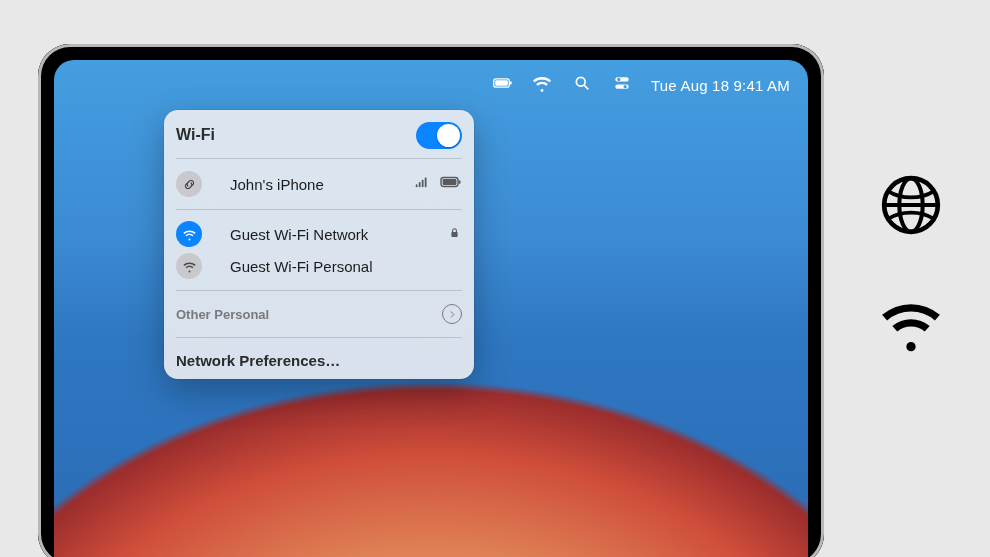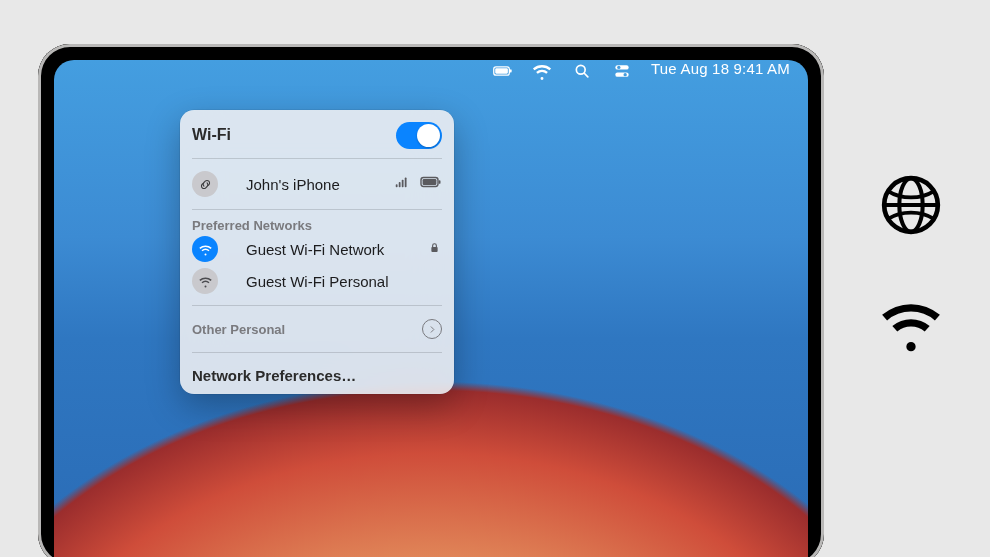--- a/index.html
+++ b/index.html
@@ -21,33 +21,33 @@
     overflow:hidden;
     background:
       radial-gradient(1200px 900px at 50% 140%, #e5c07b 0%, #e28b5b 22%, #cf4d3a 35%, #9b2d2d 42%, transparent 43%),
       linear-gradient(180deg,#449ee0 0%, #3c8bd3 35%, #2f77c1 55%, #2a6bb5 100%);
   }
 
   
   .menubar{
     height:34px;
     background:rgba(60,120,180,.0);
-    display:flex;justify-content:flex-end;align-items:flex-start;
+    display:flex;justify-content:flex-end;align-items:flex-end;
     gap:18px;
     padding:0 18px;
     color:#fff;
   }
   .menubar .clock{font-size:15px;font-weight:500;letter-spacing:.2px;}
   .mb-icon{width:22px;height:22px;display:flex;align-items:center;justify-content:center;}
 
   
   .panel{
     position:absolute;
-    top:50px;left:126px;
-    width:274px;
+    top:50px;left:110px;
+    width:310px;
     background:rgba(240,240,243,.88);
     backdrop-filter:blur(20px);
     border-radius:14px;
     box-shadow:0 12px 34px rgba(0,0,0,.28), 0 0 0 .6px rgba(0,0,0,.12);
     padding:10px 12px 8px;
     color:#2b2b2b;
   }
   .row{display:flex;align-items:center;gap:10px;min-height:30px;}
   .panel-title{font-weight:700;font-size:16px;flex:1;}
   .toggle{
@@ -175,21 +175,20 @@
                 <use href="#ic-cell"></use>
               </svg></span>
           <span><svg viewBox="0 0 24 24" width="24" height="24">
                 <use href="#ic-batt"></use>
               </svg></span>
         </div>
       </div>
 
       <div class="hr"></div>
 
-      <div class="section-label">Preferred Networks</div>
 
       <div class="row net">
         <div class="badge blue">
           <svg viewBox="0 0 24 24" style="color:#fff">
               <use href="#ic-wifi"></use>
             </svg>
         </div>
         <div class="name">Guest Wi-Fi Network</div>
         <span class="lock"><svg viewBox="0 0 24 24" width="15" height="15">
               <use href="#ic-lock"></use>

